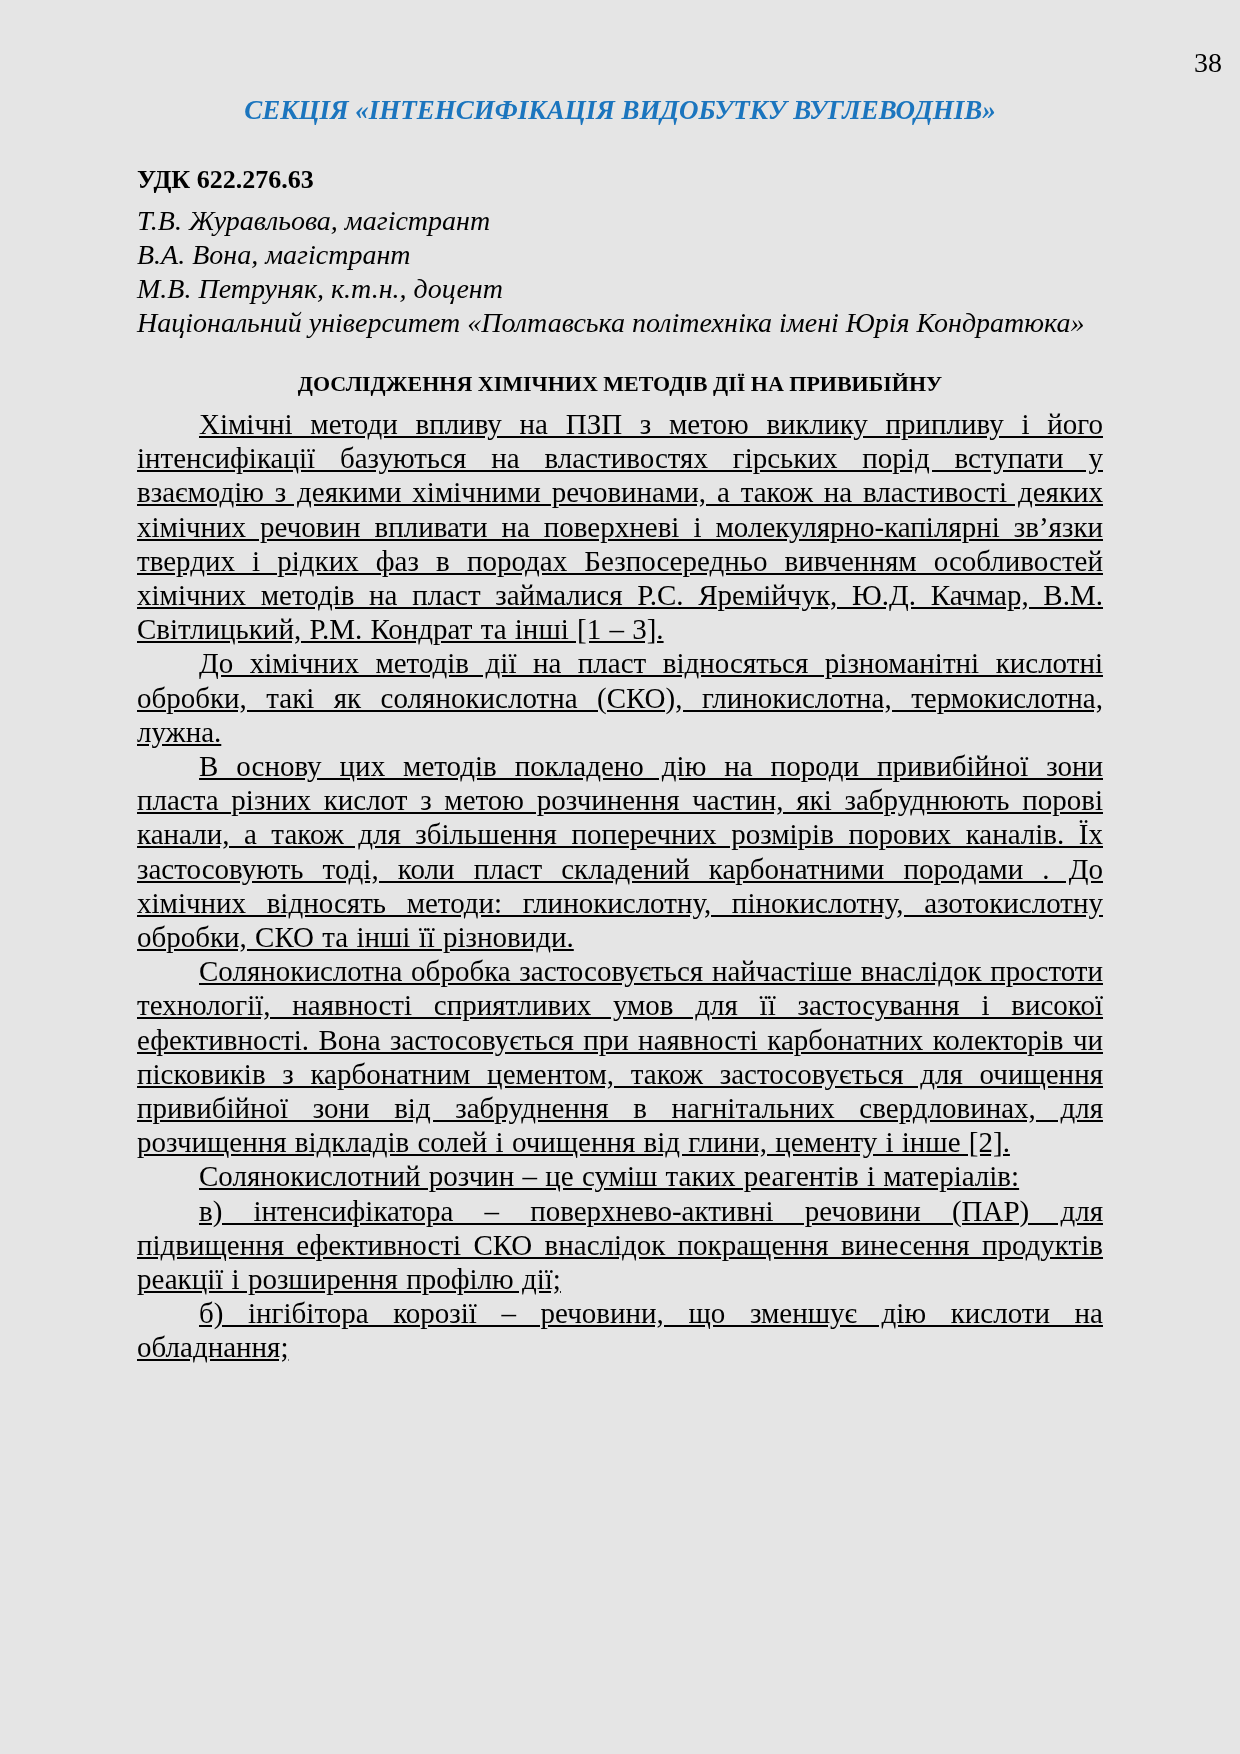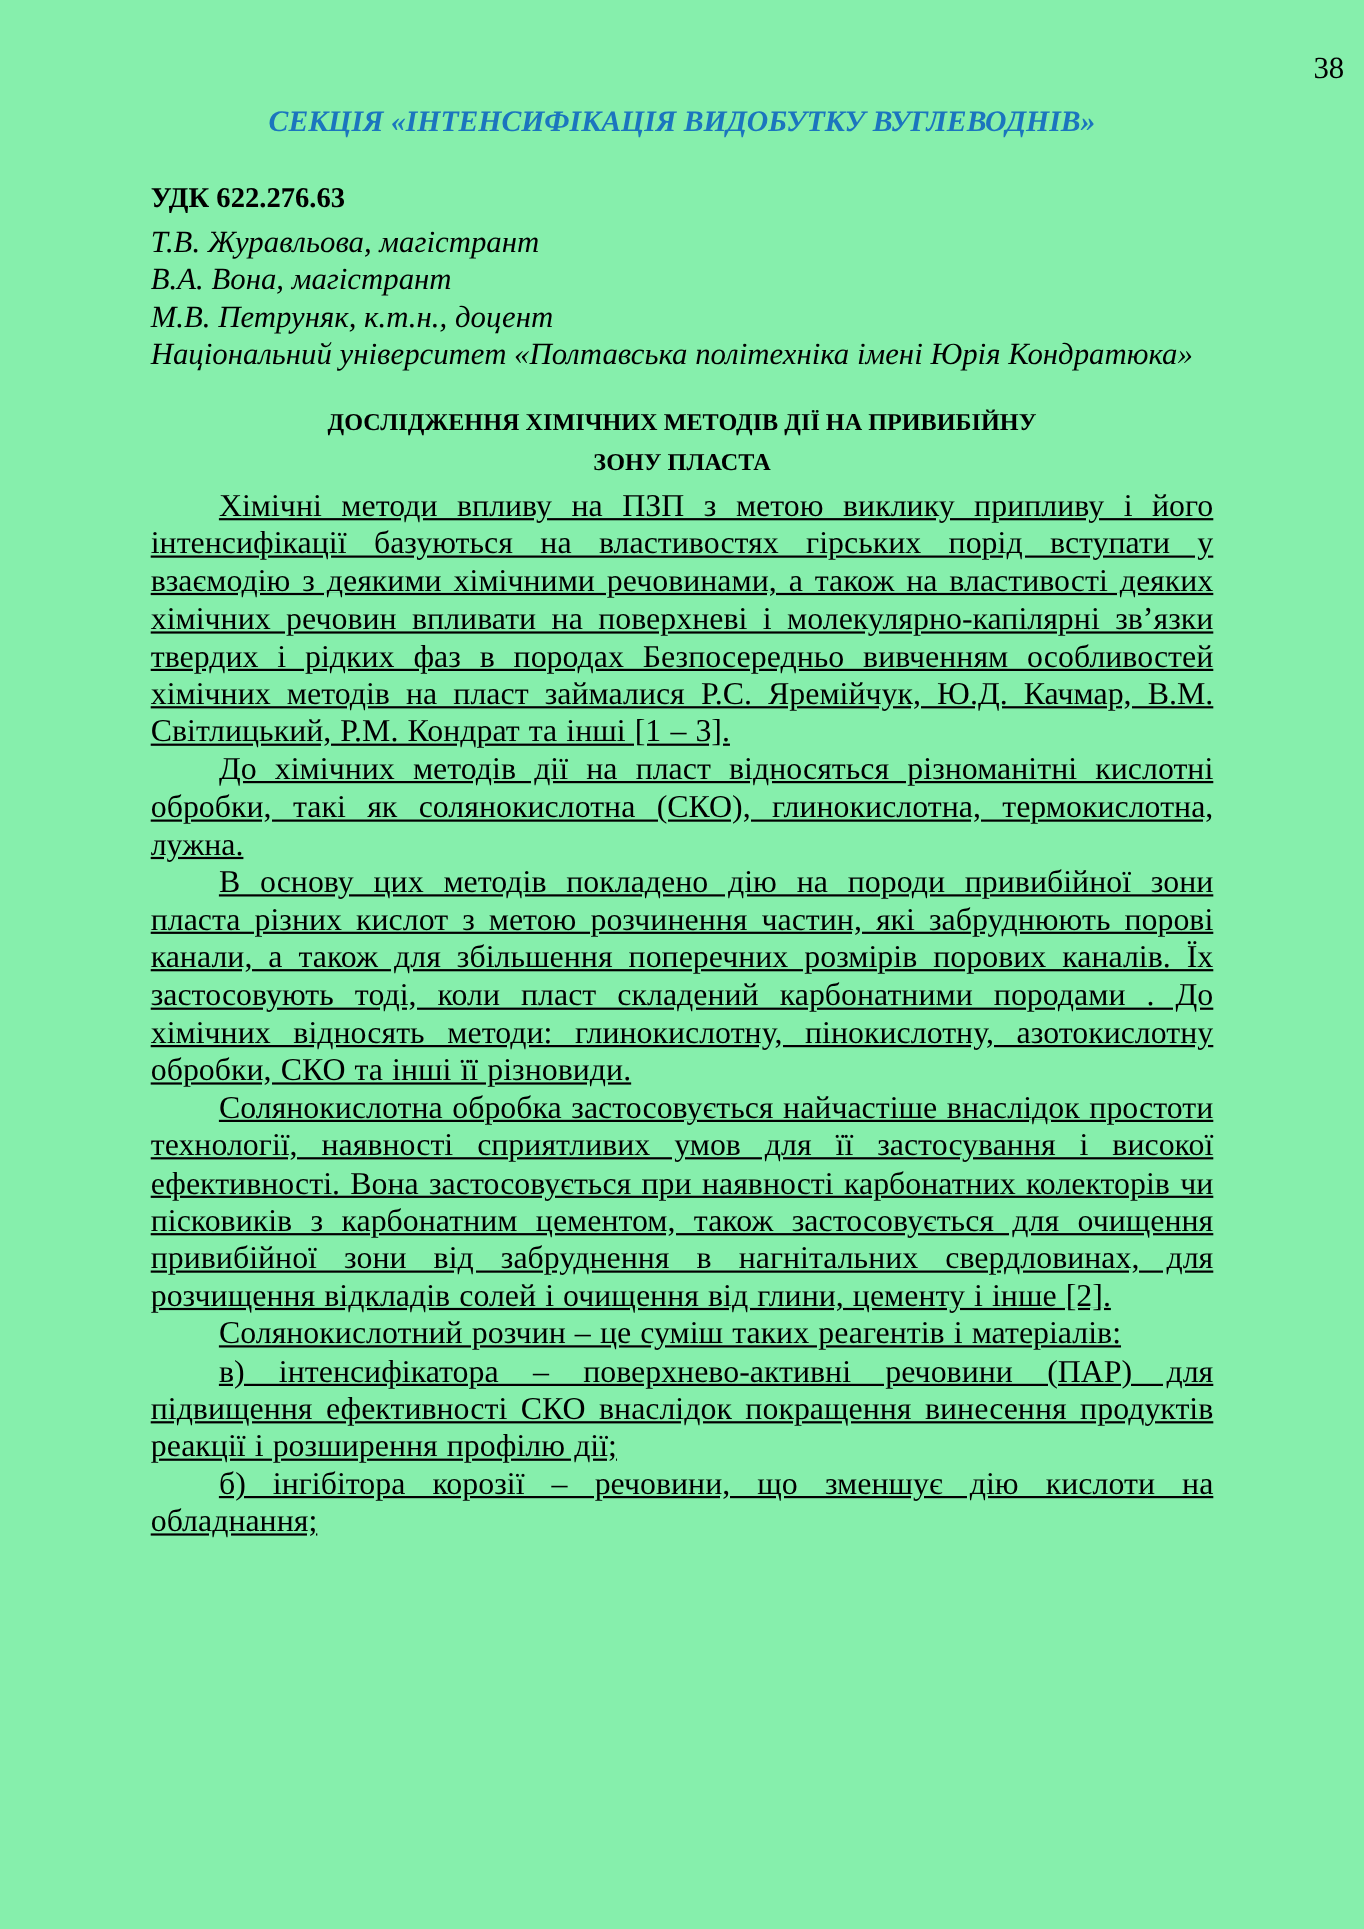--- a/index.html
+++ b/index.html
@@ -5,21 +5,21 @@
   html, body {
     margin: 0;
     padding: 0;
     background: #ffffff;
   }
   .page {
     position: relative;
     width: 1240px;
     height: 1754px;
     margin: 0 auto;
-    background: #86efac;
+    background: #e5e5e5;
     color: #000000;
     font-family: "Liberation Serif", "DejaVu Serif", serif;
     overflow: hidden;
     box-sizing: border-box;
     padding-top: 48px;
   }
   .content {
     margin: 0 137px;
     width: 966px;
   }
@@ -86,21 +86,20 @@
 
     <div class="authors">
       <div>Т.В. Журавльова, магістрант</div>
       <div>В.А. Вона, магістрант</div>
       <div>М.В. Петруняк, к.т.н., доцент</div>
       <div>Національний університет «Полтавська політехніка імені Юрія Кондратюка»</div>
     </div>
 
     <div class="paper-title">
       <div>ДОСЛІДЖЕННЯ ХІМІЧНИХ МЕТОДІВ ДІЇ НА ПРИВИБІЙНУ</div>
-      <div>ЗОНУ ПЛАСТА</div>
     </div>
 
     <div class="body-text">
       <p>Хімічні методи впливу на ПЗП з метою виклику припливу і його інтенсифікації базуються на властивостях гірських порід вступати у взаємодію з деякими хімічними речовинами, а також на властивості деяких хімічних речовин впливати на поверхневі і молекулярно-капілярні зв’язки твердих і рідких фаз в породах Безпосередньо вивченням особливостей хімічних методів на пласт займалися Р.С. Яремійчук, Ю.Д. Качмар, В.М. Світлицький, Р.М. Кондрат та інші [1 – 3].</p>
       <p>До хімічних методів дії на пласт відносяться різноманітні кислотні обробки, такі як солянокислотна (СКО), глинокислотна, термокислотна, лужна.</p>
       <p>В основу цих методів покладено дію на породи привибійної зони пласта різних кислот з метою розчинення частин, які забруднюють порові канали, а також для збільшення поперечних розмірів порових каналів. Їх застосовують тоді, коли пласт складений карбонатними породами . До хімічних відносять методи: глинокислотну, пінокислотну, азотокислотну обробки, СКО та інші її різновиди.</p>
       <p>Солянокислотна обробка застосовується найчастіше внаслідок простоти технології, наявності сприятливих умов для її застосування і високої ефективності. Вона застосовується при наявності карбонатних колекторів чи пісковиків з карбонатним цементом, також застосовується для очищення привибійної зони від забруднення в нагнітальних свердловинах, для розчищення відкладів солей і очищення від глини, цементу і інше [2].</p>
       <p>Солянокислотний розчин – це суміш таких реагентів і матеріалів:</p>
       <p>в) інтенсифікатора – поверхнево-активні речовини (ПАР) для підвищення ефективності СКО внаслідок покращення винесення продуктів реакції і розширення профілю дії;</p>
       <p>б) інгібітора корозії – речовини, що зменшує дію кислоти на обладнання;</p>

